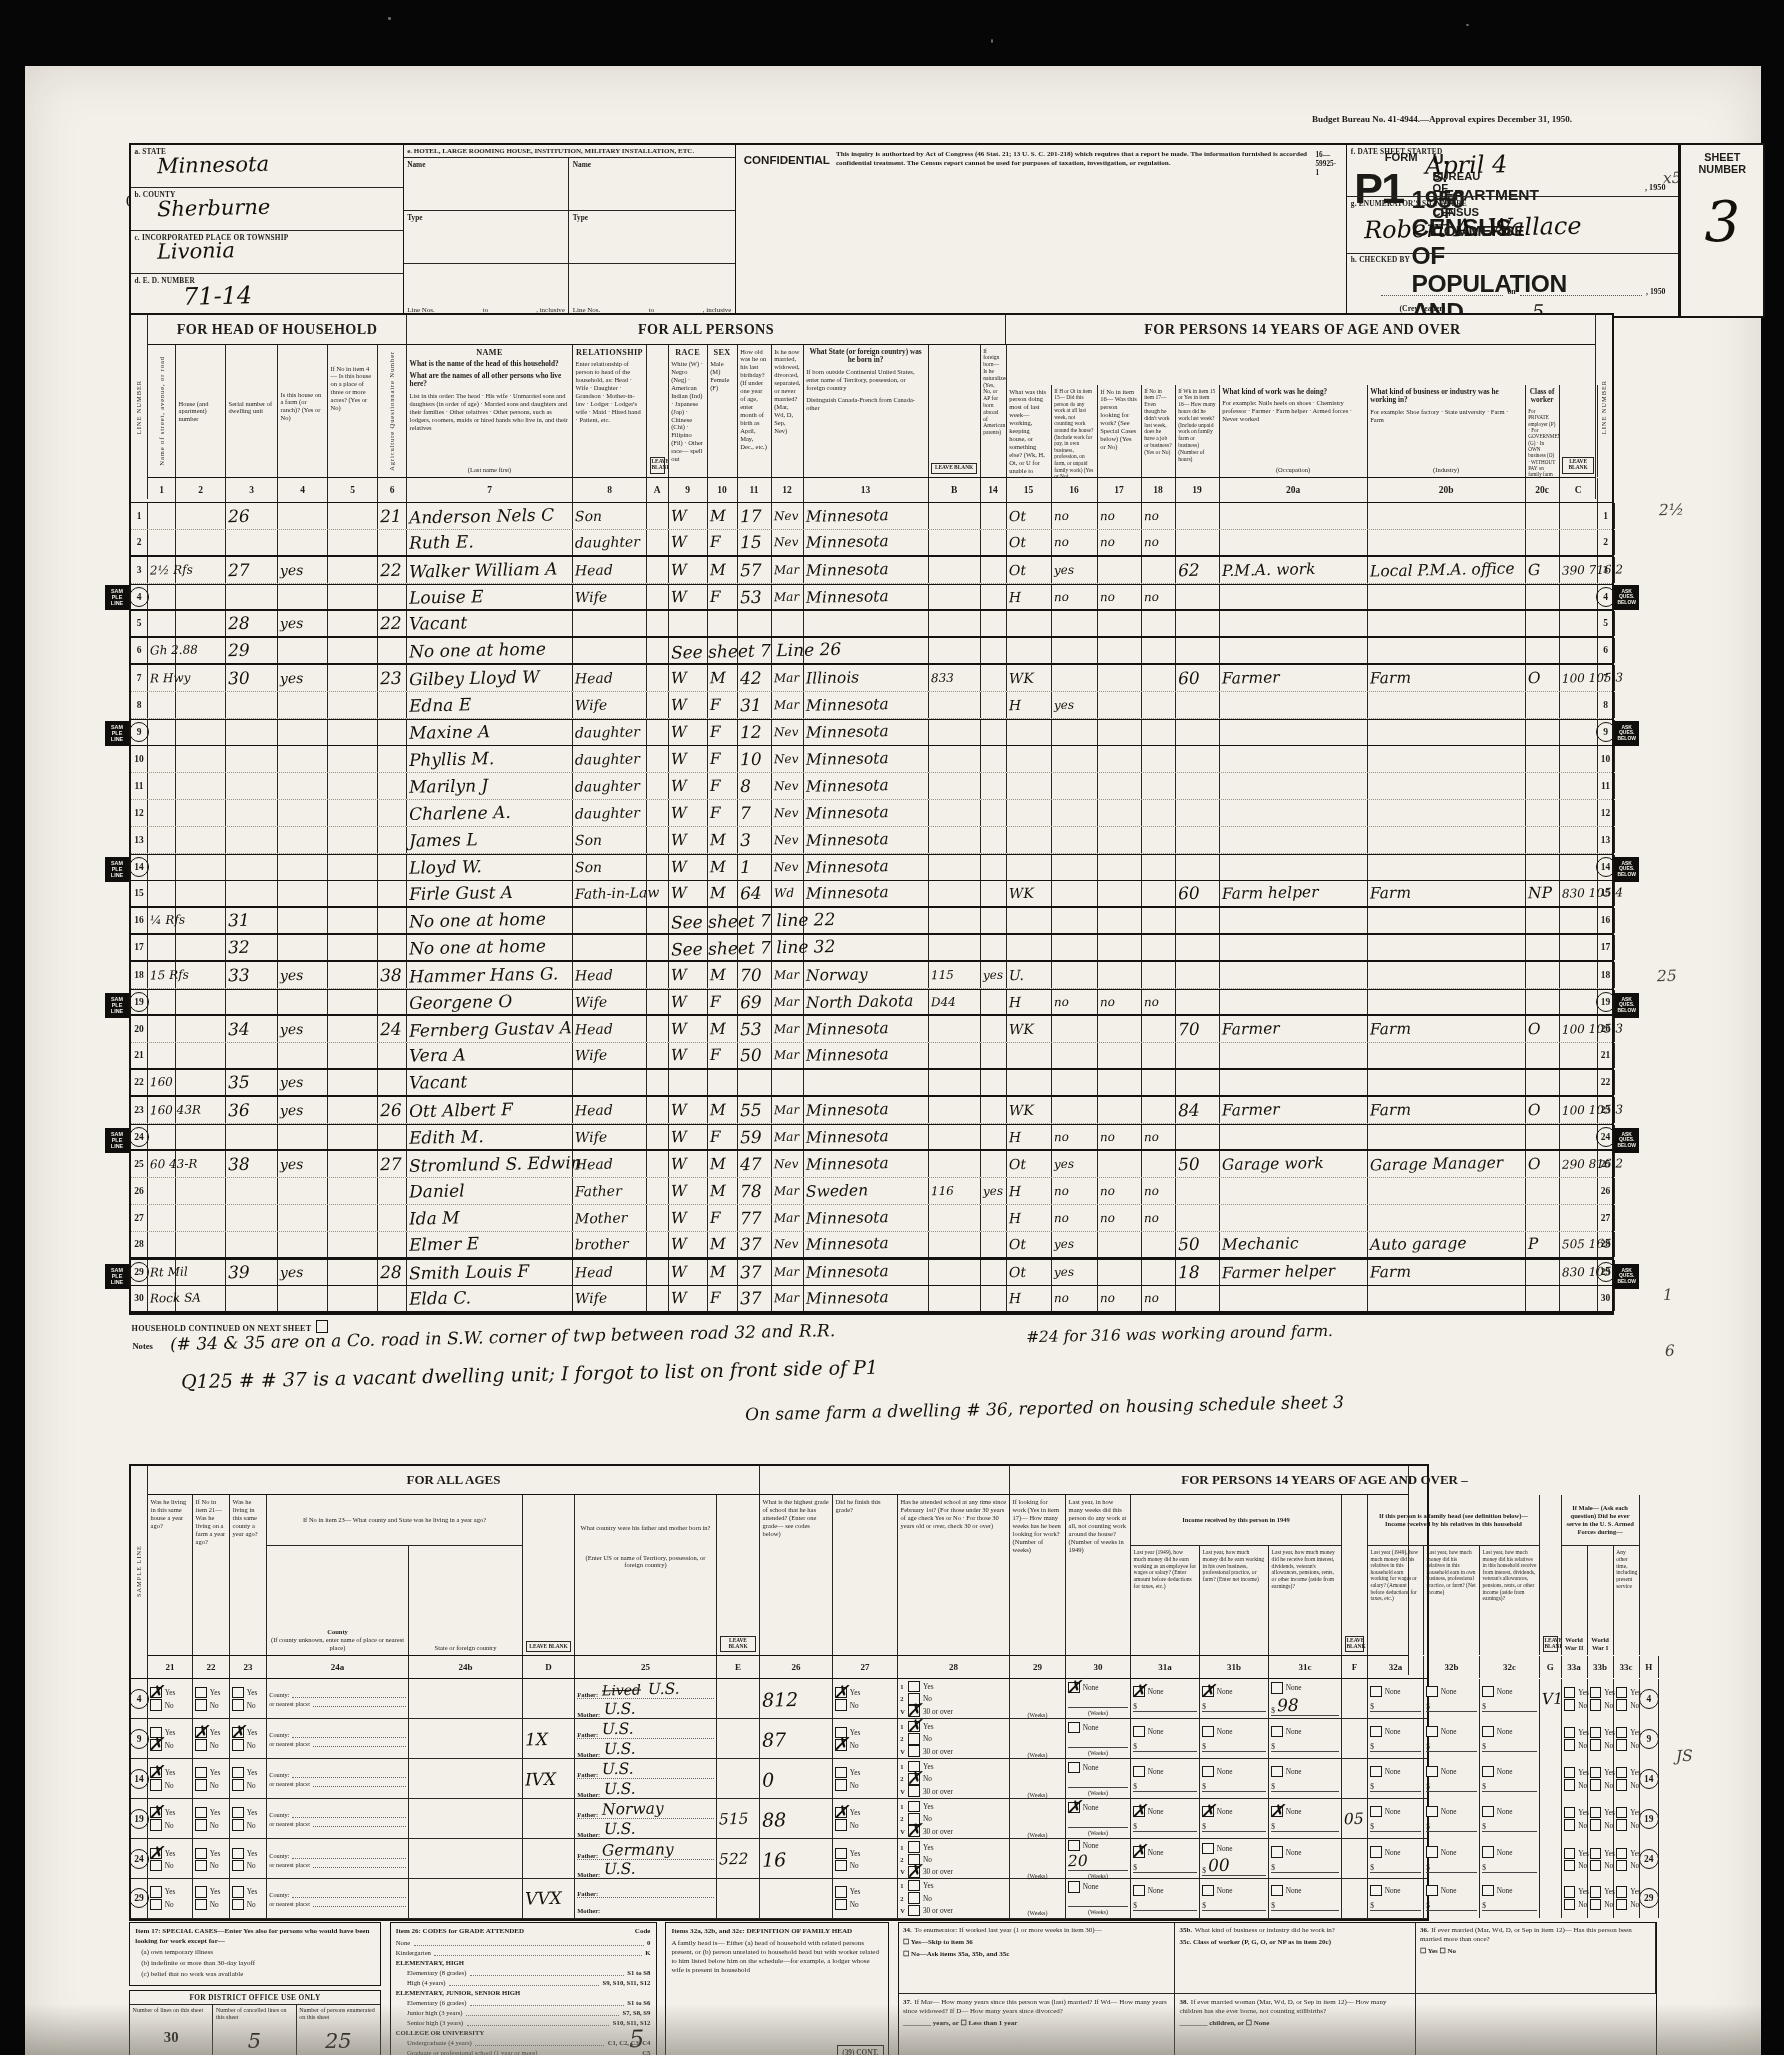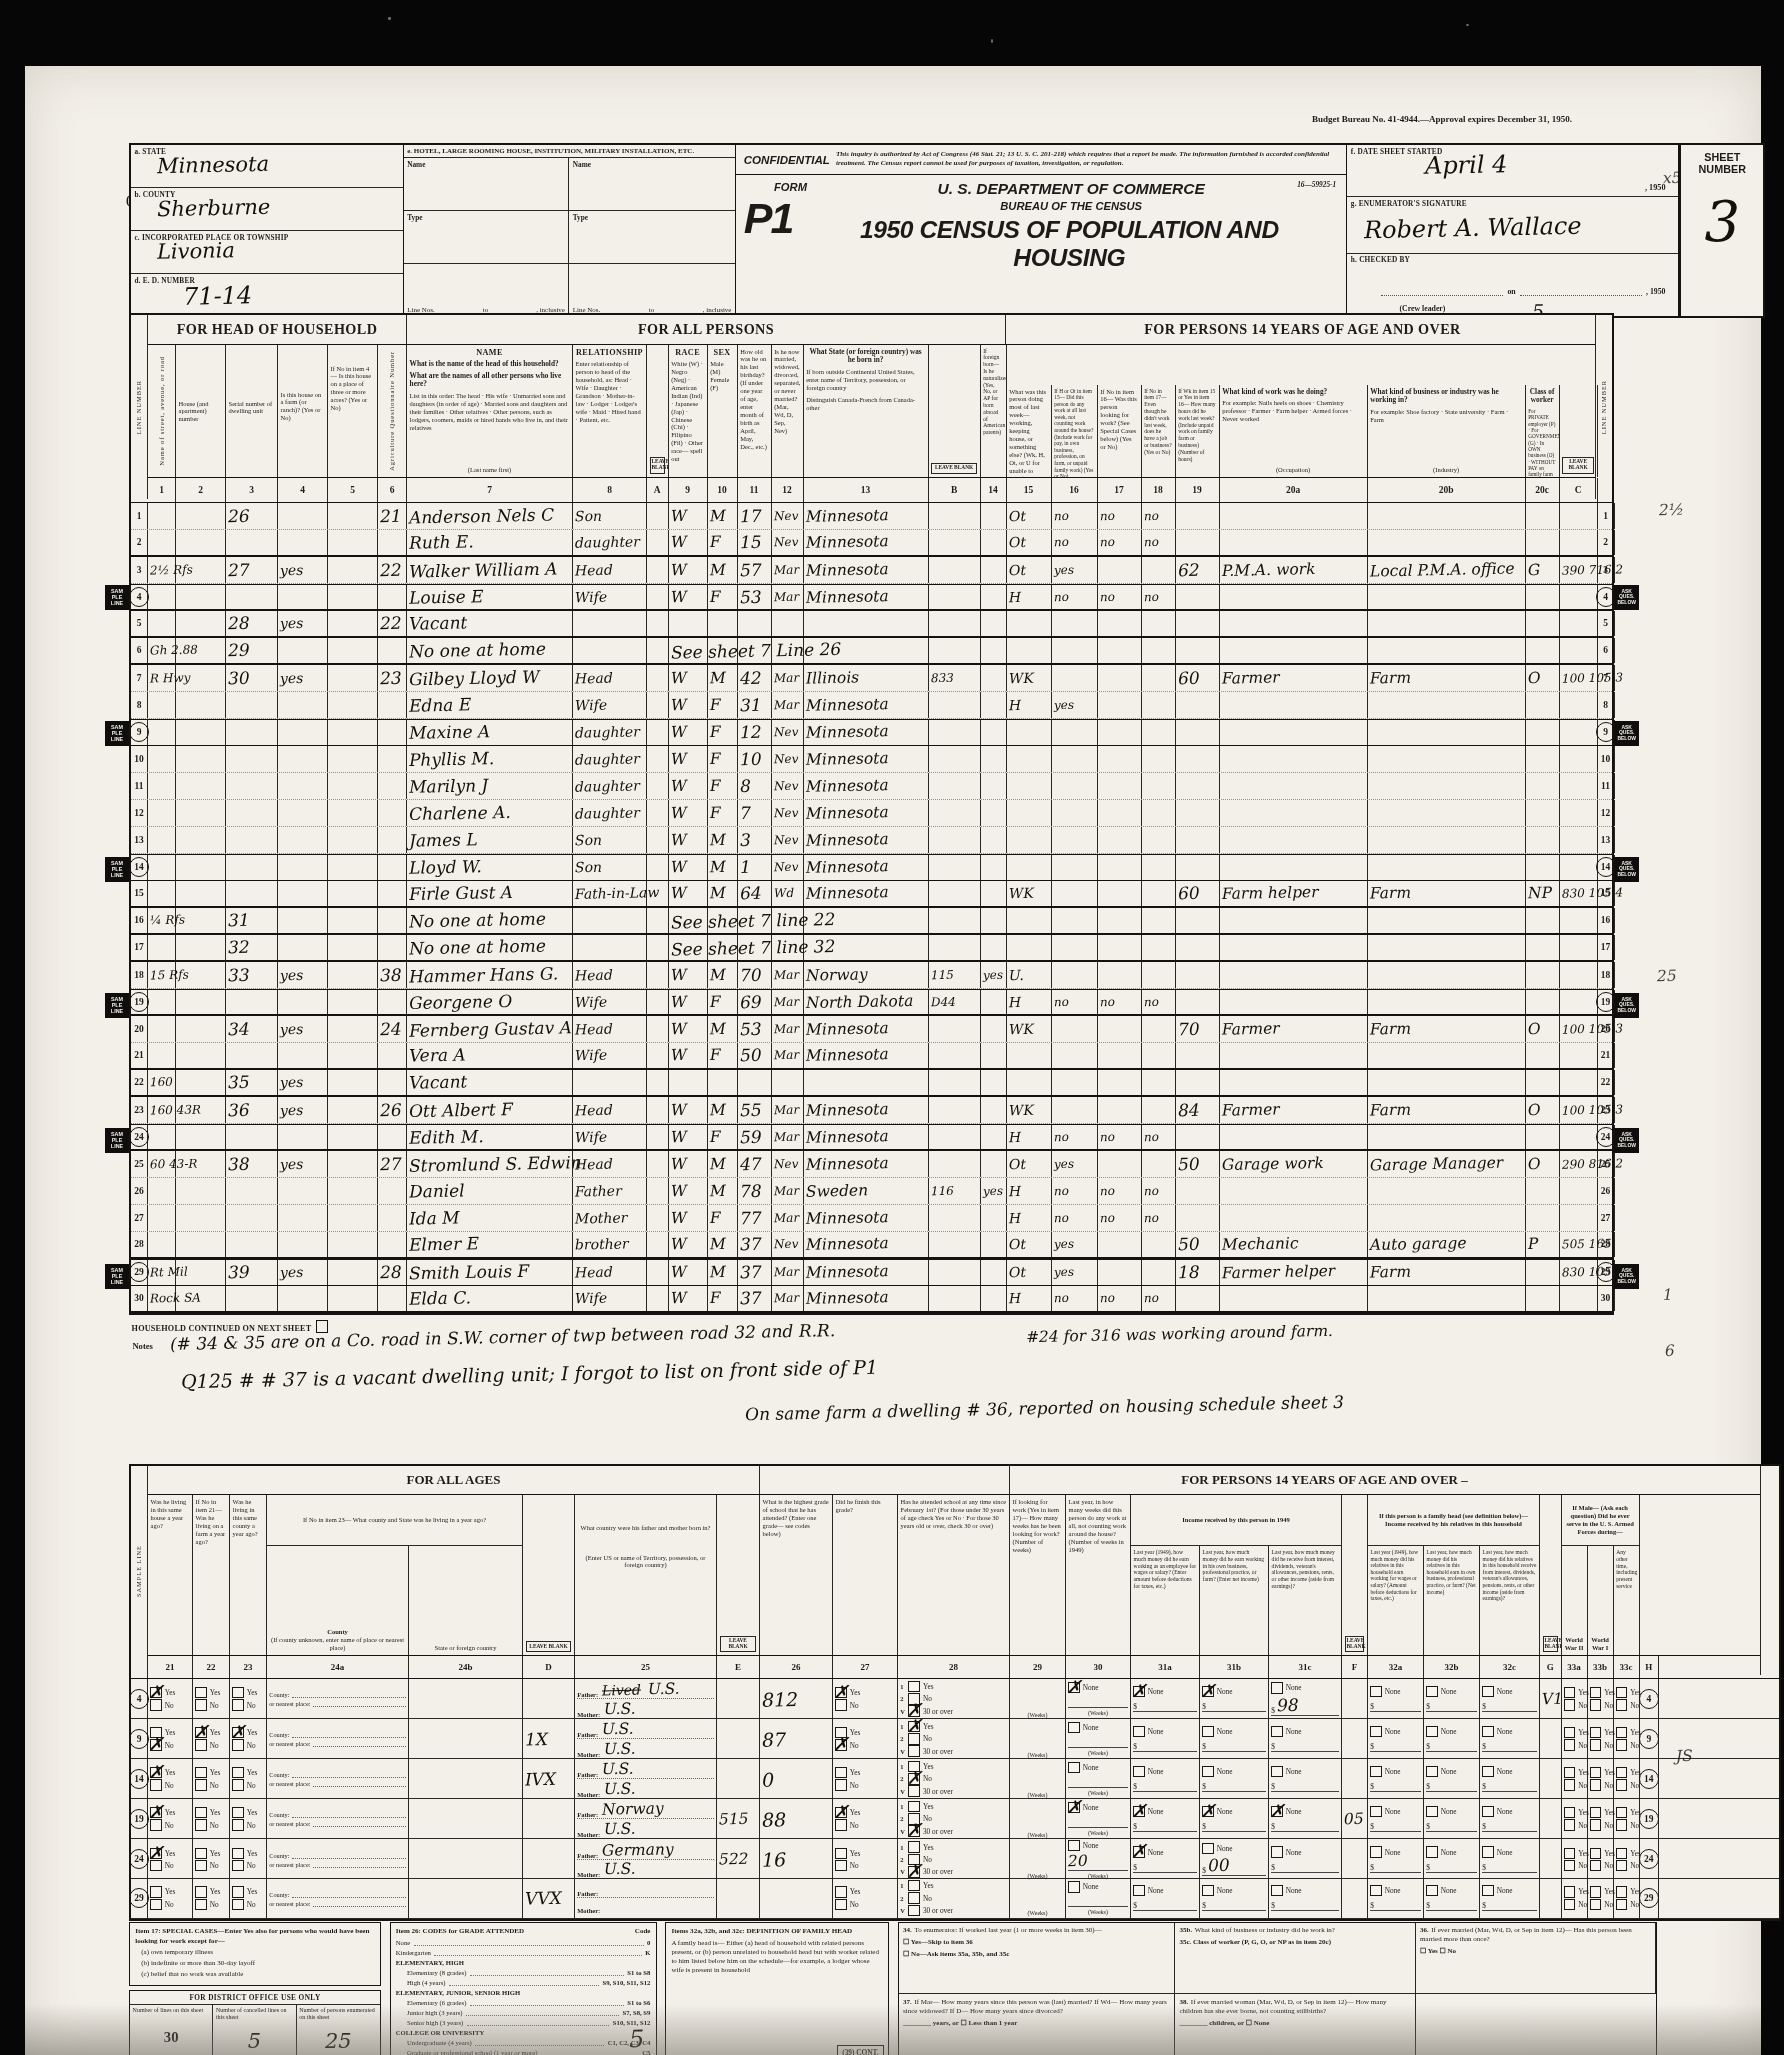--- a/index.html
+++ b/index.html
@@ -41,21 +41,21 @@
   .hwval{position:absolute;left:26px;top:7.8px;}
   .hotelbox{width:341px;display:flex;flex-direction:column;}
   .hotel-label{padding:2.2px 3.4px;font-size:7px;font-weight:bold;border-bottom:0.9px solid #2a2722;}
   .hotel-grid{flex:1;display:grid;grid-template-columns:1fr 1fr;}
   .hotel-grid>div{border-right:0.9px solid #2a2722;display:flex;flex-direction:column;}
   .hotel-grid>div:last-child{border-right:none;}
   .hg-row{flex:1;border-bottom:0.9px solid #2a2722;padding:1.7px 3.4px;font-size:7.3px;font-weight:bold;}
   .hg-row:last-child{border-bottom:none;font-weight:normal;}
   .linenos{font-size:7px;font-weight:bold;display:flex;align-items:flex-end;gap:12px;flex-wrap:wrap;}
   .dotfill{flex:1;border-bottom:0.9px dotted #555;min-width:17px;height:7.8px;}
-  .centerbox{width:629px;display:flex;flex-direction:column;font-style:italic;}
+  .centerbox{width:629px;display:flex;flex-direction:row;}
   .conf{display:flex;gap:6px;padding:5.2px 7.8px;border-bottom:1.3px solid #15130f;}
   .conf-label{font-size:11.6px;font-weight:bold;font-family:"Liberation Sans",sans-serif;white-space:nowrap;margin-top:2.6px;}
   .conf-text{font-size:7.1px;line-height:1.3;font-weight:bold;}
   .formarea{flex:1;position:relative;}
   .form-word{position:absolute;left:11.2px;top:6px;font-size:11.2px;font-weight:bold;font-family:"Liberation Sans",sans-serif;margin-left:27px;}
   .form-p1{position:absolute;left:7.8px;top:19px;font-size:43px;font-weight:bold;font-family:"Liberation Sans",sans-serif;letter-spacing:-1.7px;}
   .form-code{position:absolute;right:10.3px;top:5.2px;font-size:7.3px;font-weight:bold;}
   .dept{position:absolute;left:86px;right:26px;top:5.2px;text-align:center;font-size:15.5px;font-weight:bold;font-family:"Liberation Sans",sans-serif;}
   .bureau{position:absolute;left:86px;right:26px;top:25px;text-align:center;font-size:11.2px;font-weight:bold;font-family:"Liberation Sans",sans-serif;}
   .censustitle{position:absolute;left:65px;right:8.6px;top:41px;text-align:center;font-size:24.6px;font-weight:bold;font-family:"Liberation Sans",sans-serif;letter-spacing:-0.4px;}
@@ -120,21 +120,21 @@
   .notesarea{position:absolute;left:104px;top:1250px;width:1528px;height:121px;}
   .hhcont{position:absolute;left:2.6px;top:4.3px;font-size:8.2px;font-weight:bold;letter-spacing:0.2px;}
   .hhcont .sq{display:inline-block;width:10.3px;height:10.3px;border:1.3px solid #15130f;vertical-align:-1.7px;margin-left:4.3px;}
   .noteslabel{position:absolute;left:3.4px;top:25px;font-size:8.6px;font-weight:bold;}
   .nl{position:absolute;}
   .nl1{left:41px;top:11.2px;} .nl2{left:897px;top:8.6px;} .nl3{left:52px;top:47px;} .nl4{left:616px;top:82px;}
 
   
   .banner{position:absolute;left:104px;top:1374px;width:1528px;text-align:center;font-weight:bold;font-size:17px;
     font-family:"Liberation Serif",serif;letter-spacing:0.4px;}
-  .btable{position:absolute;left:104px;top:1398px;width:1652px;border:2.2px solid #15130f;background:#f3f0e9;box-sizing:border-box;}
+  .btable{position:absolute;left:104px;top:1398px;width:1300px;border:2.2px solid #15130f;background:#f3f0e9;box-sizing:border-box;}
   .bhead{position:relative;}
   .bvlc{position:absolute;top:0;height:209px;display:flex;align-items:center;justify-content:center;box-sizing:border-box;}
   .bvlc.l{left:0;width:17px;border-right:0.9px solid #2a2722;}
   .bvlc.r{right:0;width:19.4px;border-left:0.9px solid #2a2722;}
   .bsections{display:grid;grid-template-columns:612px 250px 629px;margin:0 19.4px 0 17px;height:28px;border-bottom:1.3px solid #15130f;}
   .bsections>div{border-right:0.9px solid #2a2722;display:flex;align-items:center;justify-content:center;font-weight:bold;font-size:13px;}
   .bsections>div:last-child{border-right:none;}
   .bcols{display:grid;margin:0 19.4px 0 17px;border-bottom:1.3px solid #15130f;
     grid-template-columns:45px 37px 37px 142px 114px 52px 142px 43px 73px 65px 112px 56px 65px 69px 69px 73px 26px 56px 56px 60px 21.6px 26px 26px 26px;
     grid-template-rows:51px 109px;}

